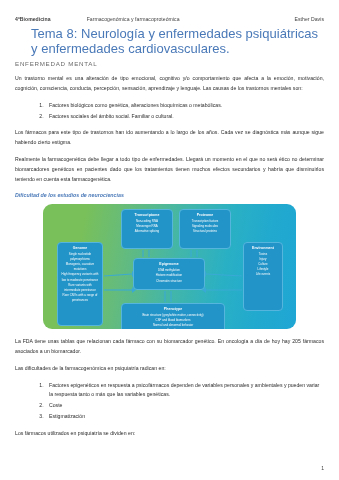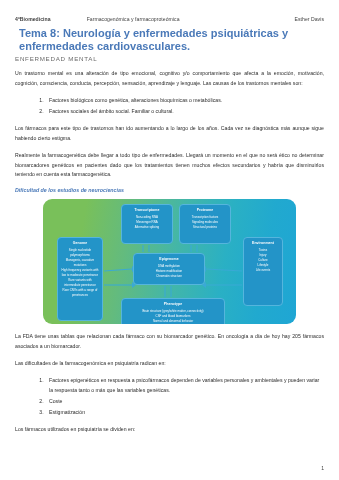--- a/index.html
+++ b/index.html
@@ -15,22 +15,22 @@
   
   .hdr{
     display:flex;align-items:baseline;font-size:5.1px;letter-spacing:.05px;
     color:#3d3d3d;margin:0 0 5px 0;
   }
   .hdr .course{flex:0 0 auto;font-weight:600;}
   .hdr .subject{flex:1 1 auto;text-align:left;padding-left:36px;}
   .hdr .author{flex:0 0 auto;text-align:right;}
   
   .title{
-    font-size:11px;font-weight:700;color:#4a79b8;letter-spacing:.02px;
-    margin:0 0 3px 4px;line-height:1.15;
+    font-size:13px;font-weight:400;color:#4a79b8;letter-spacing:.02px;
+    margin:0 0 3px 16px;line-height:1.15;
   }
   .subtitle{
     font-size:6.2px;font-weight:400;color:#6b6b6b;letter-spacing:.75px;
     margin:0 0 7px 0;
   }
   
   p.body{
     font-size:5.15px;line-height:1.92;margin:0 0 7px 0;text-align:justify;
     color:#2b2b2b;letter-spacing:.02px;
   }

